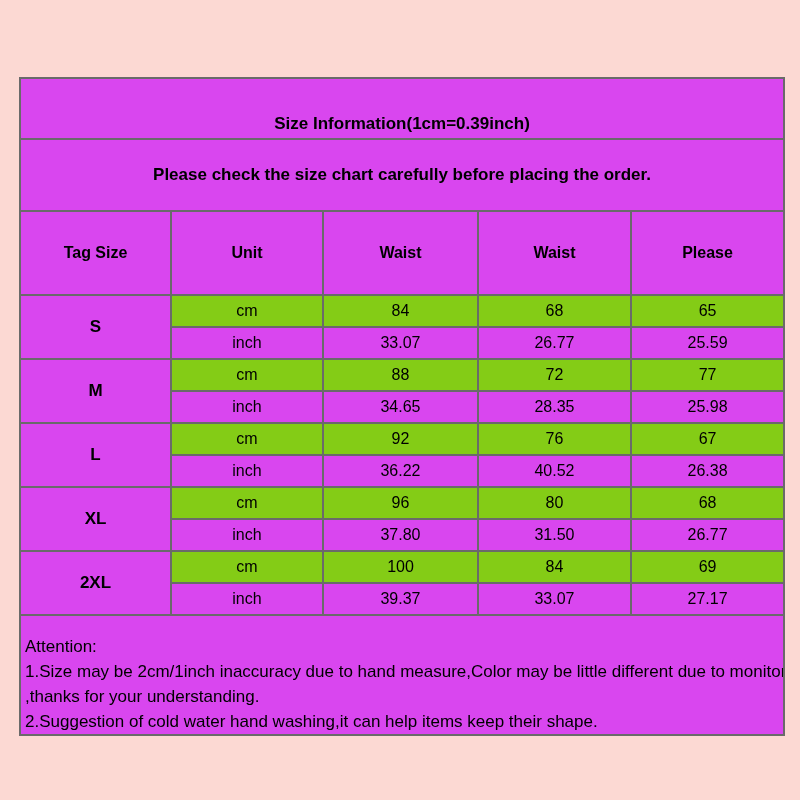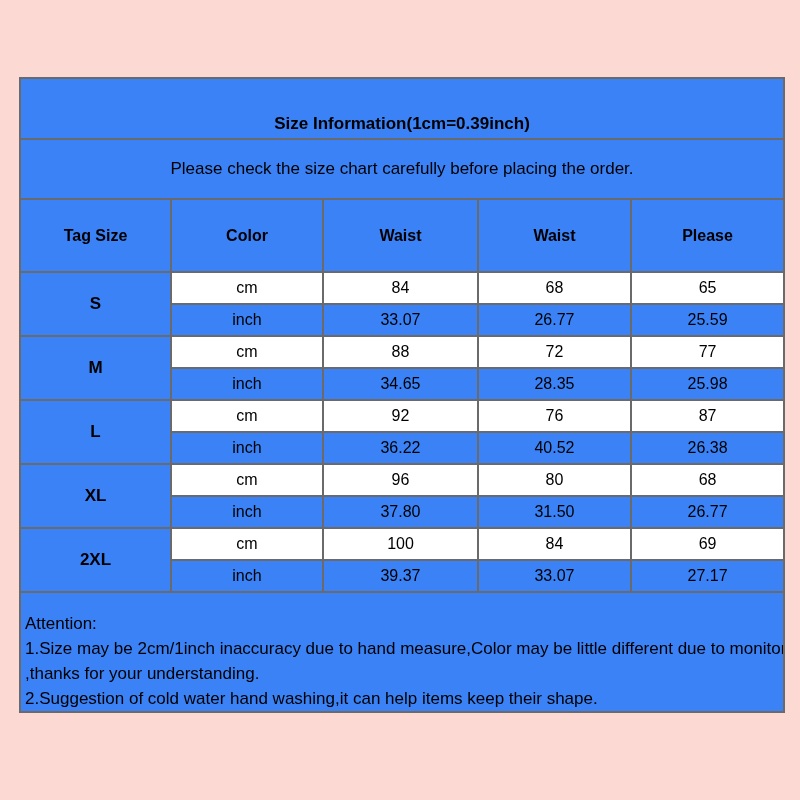--- a/index.html
+++ b/index.html
@@ -23,30 +23,30 @@
     height: 641px;
   }
   table.size-table {
     border-collapse: collapse;
     table-layout: fixed;
     width: 764px;
     border: 2px solid #5e5e5e;
   }
   .size-table td, .size-table th {
     border: 2px solid #6a6a6a;
-    background: #3b82f6;
+    background: #d946ef;
     text-align: center;
     vertical-align: middle;
     padding: 0;
     font-size: 16px;
     overflow: hidden;
   }
   tr.r-title  { height: 61px; }
-  tr.r-sub    { height: 60px; }
-  tr.r-head   { height: 73px; }
+  tr.r-sub    { height: 72px; font-weight: bold; }
+  tr.r-head   { height: 84px; }
   tr.r-data   { height: 32px; }
   tr.r-att    { height: 112px; }
 
   td.title-cell {
     vertical-align: bottom;
     font-weight: bold;
     font-size: 17px;
     padding-bottom: 4px;
   }
   td.subtitle-cell {
@@ -54,21 +54,21 @@
   }
   .size-table th {
     font-weight: bold;
     font-size: 16px;
   }
   td.size-cell {
     font-weight: bold;
     font-size: 17px;
   }
   tr.row-cm td.val {
-    background: #ffffff;
+    background: #84cc16;
     margin-left: 6px;
   }
   td.attention-cell {
     text-align: left;
     vertical-align: top;
     padding: 18px 3px 0 4px;
     font-size: 17px;
     line-height: 25px;
   }
   .attention-cell .att-line {
@@ -92,21 +92,21 @@
         <tr class="r-title">
       <td colspan="5" class="title-cell">Size Information(1cm=0.39inch)</td>
     </tr>
 
     <tr class="r-sub">
       <td colspan="5" class="subtitle-cell">Please check the size chart carefully before placing the order.</td>
     </tr>
 
     <tr class="r-head">
       <th>Tag Size</th>
-      <th>Color</th>
+      <th>Unit</th>
       <th>Waist</th>
       <th>Waist</th>
       <th>Please</th>
     </tr>
 
     <tr class="r-data row-cm">
       <td rowspan="2" class="size-cell">S</td>
       <td class="val">cm</td>
       <td class="val">84</td>
       <td class="val">68</td>
@@ -131,21 +131,21 @@
       <td>34.65</td>
       <td>28.35</td>
       <td>25.98</td>
     </tr>
 
     <tr class="r-data row-cm">
       <td rowspan="2" class="size-cell">L</td>
       <td class="val">cm</td>
       <td class="val">92</td>
       <td class="val">76</td>
-      <td class="val">87</td>
+      <td class="val">67</td>
     </tr>
     <tr class="r-data row-inch">
       <td>inch</td>
       <td>36.22</td>
       <td>40.52</td>
       <td>26.38</td>
     </tr>
 
     <tr class="r-data row-cm">
       <td rowspan="2" class="size-cell">XL</td>

